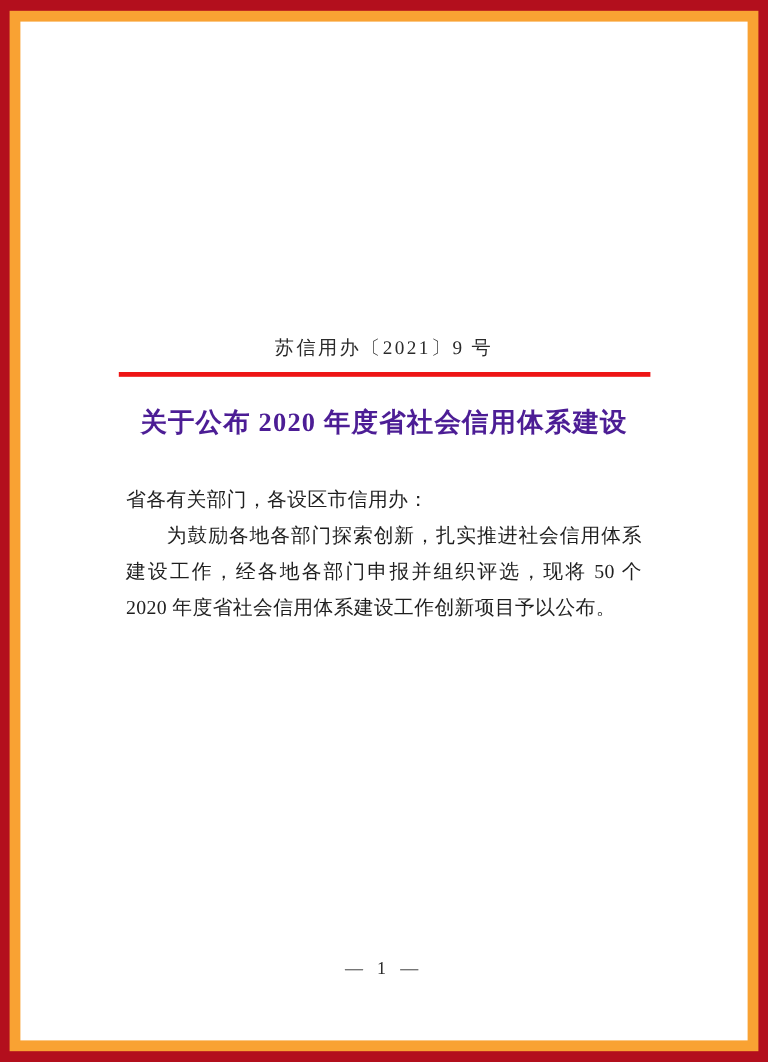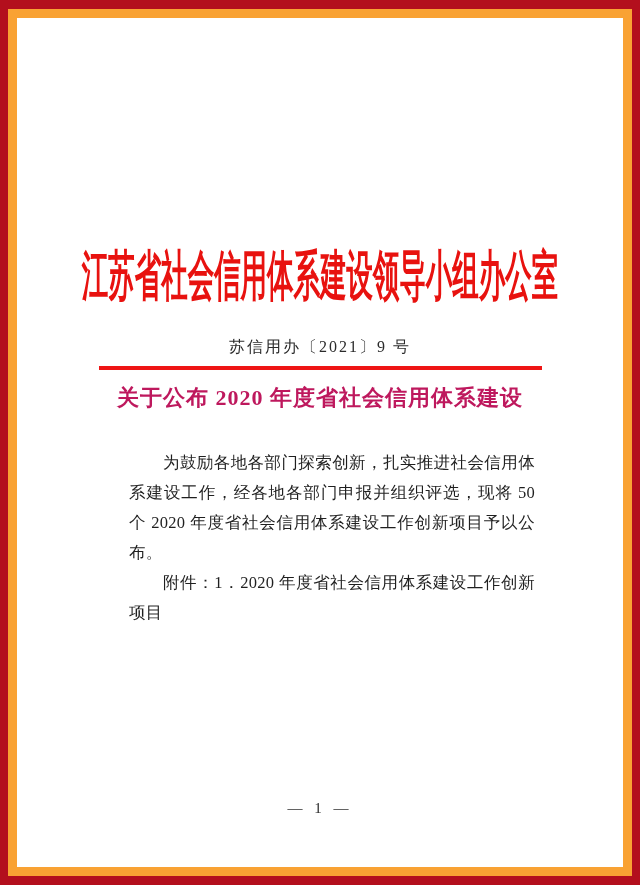--- a/index.html
+++ b/index.html
@@ -57,78 +57,74 @@
     letter-spacing: 2px;
     color: #2b2b2b;
   }
   .red-rule {
     width: 443px;
     height: 4px;
     margin: 9px auto 0;
     background: var(--rule_red, #ee1515);
   }
   .doc-title {
-    margin-top: 13px;
+    margin-top: 23px;
     text-align: center;
     font-weight: bold;
     font-size: 22px;
     line-height: 30px;
     letter-spacing: 1px;
-    color: #be185d;
+    color: #4c1d95;
   }
   .body-text {
     width: 430px;
     margin: 35px auto 0;
     color: var(--body_text, #1f1f1f);
     font-size: 16.5px;
     line-height: 30px;
     letter-spacing: 0.3px;
   }
   .body-text p {
     margin: 0;
     text-align: justify;
     text-justify: inter-character;
   }
   .body-text p.indent {
     text-indent: 34px;
-    margin-left: 24px;
   }
   .page-number {
     position: absolute;
     left: 0;
     right: 0;
     bottom: 50px;
     text-align: center;
     font-size: 15px;
     line-height: 18px;
     letter-spacing: 4px;
     color: #2b2b2b;
   }
 </style>
 </head>
 <body>
 
 <div class="canvas">
   <div class="orange-frame">
     <div class="page">
 
-      <div class="org-header">
-        <span class="scale">江苏省社会信用体系建设领导小组办公室</span>
-      </div>
 
       <div class="doc-number">苏信用办〔2021〕9 号</div>
 
       <div class="red-rule"></div>
 
       <div class="doc-title">
         <div class="title-line">关于公布 2020 年度省社会信用体系建设</div>
       </div>
 
       <div class="body-text">
+        <p class="no-indent">省各有关部门，各设区市信用办：</p>
         <p class="indent">为鼓励各地各部门探索创新，扎实推进社会信用体系建设工作，经各地各部门申报并组织评选，现将 50 个 2020 年度省社会信用体系建设工作创新项目予以公布。</p>
-        <p class="indent">附件：1．2020 年度省社会信用体系建设工作创新项目</p>
       </div>
 
       <div class="page-number">— 1 —</div>
 
     </div>
   </div>
 </div>
 
 </body></html>

